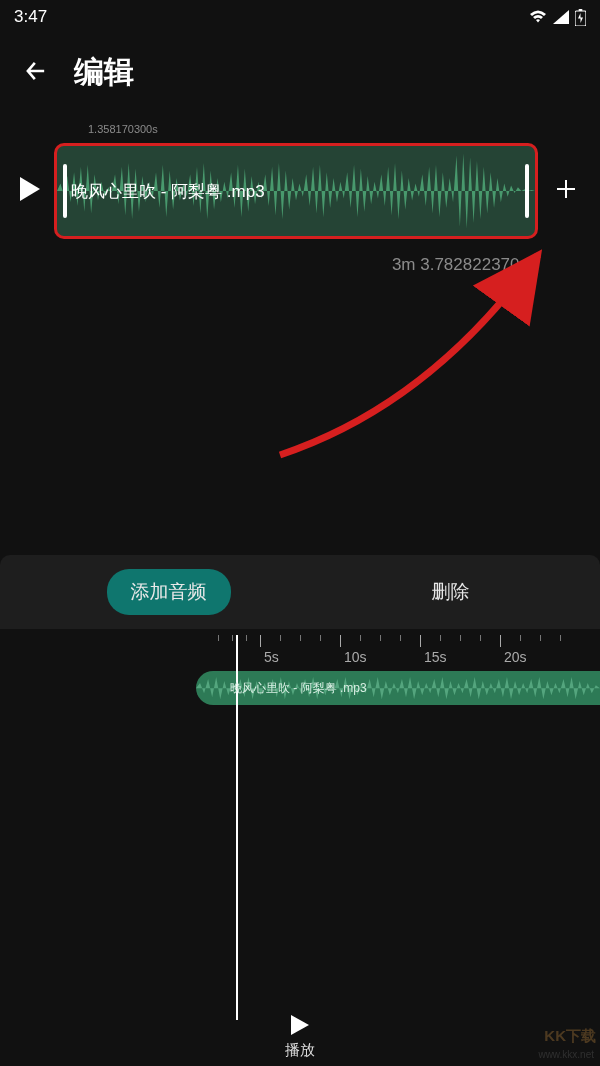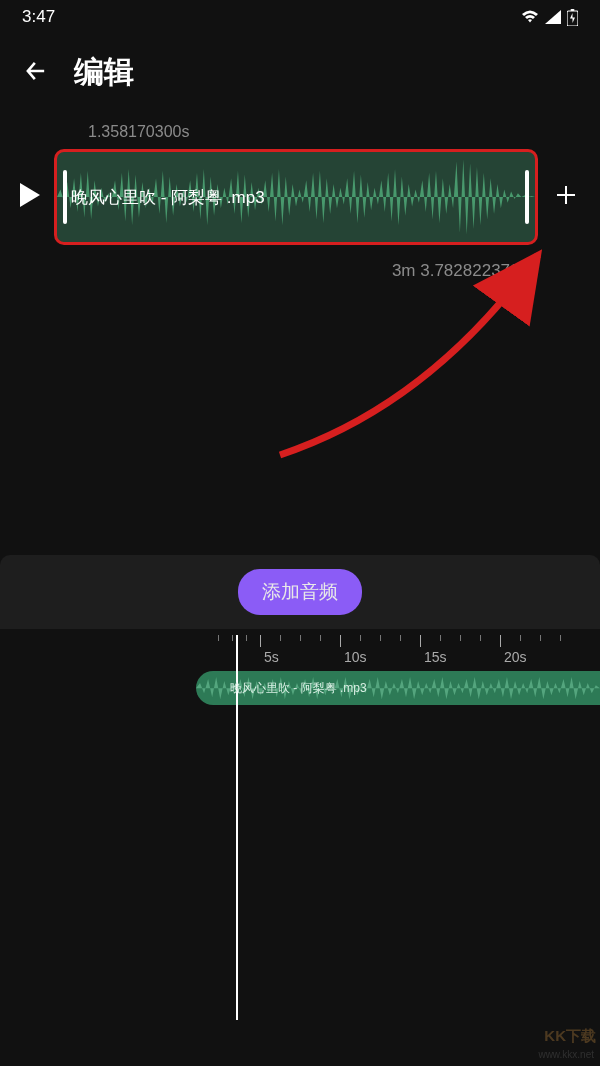--- a/index.html
+++ b/index.html
@@ -10,37 +10,37 @@
   font-family: -apple-system, BlinkMacSystemFont, "Segoe UI", sans-serif;
   color: #fff;
   overflow: hidden;
   position: relative;
 }
 .status-bar {
   height: 34px;
   display: flex;
   justify-content: space-between;
   align-items: center;
-  padding: 0 22px;
+  padding: 0 14px;
   font-size: 17px;
   font-weight: 500;
 }
 .status-icons { display: flex; gap: 6px; align-items: center; }
 .status-icons svg { fill: #fff; }
 .header {
   display: flex;
   align-items: center;
   padding: 18px 22px 30px;
   gap: 24px;
 }
 .back-btn { cursor: pointer; }
 .title { font-size: 30px; font-weight: 600; }
 .start-time {
   color: #8b8b8b;
-  font-size: 16px;
+  font-size: 11px;
   padding-left: 88px;
 }
 .track-row {
   display: flex;
   align-items: center;
   padding: 8px 20px;
   gap: 14px;
   position: relative;
 }
 .play-icon { flex-shrink: 0; }
@@ -116,21 +116,21 @@
   border-radius: 10px 10px 0 0;
 }
 .tab {
   font-size: 19px;
   color: #e8e8e8;
   padding: 10px 24px;
   border-radius: 22px;
   cursor: pointer;
 }
 .tab.active {
-  background: #8b5cf6;
+  background: #0f766e;
 }
 .timeline {
   position: absolute;
   top: 635px;
   left: 0;
   right: 0;
   bottom: 0;
   background: #111111;
 }
 .ruler {
@@ -279,20 +279,21 @@
   <defs>
       <marker id="ah" markerWidth="12" markerHeight="12" refX="9" refY="5" orient="auto">
         <path d="M0,0 L10,5 L0,10 Z" fill="#d61f1f"></path>
       </marker>
     </defs>
   <path d="M30,210 Q180,160 288,10" stroke="#d61f1f" stroke-width="7" fill="none" marker-end="url(#ah)"></path>
 </svg>
 
 <div class="action-tabs">
   <div class="tab active">添加音频</div>
+  <div class="tab">删除</div>
 </div>
 
 <div class="timeline">
   <div class="ruler">
     <div class="tick-minor" style="left:8px"></div>
     <div class="tick-minor" style="left:22px"></div>
     <div class="tick-minor" style="left:36px"></div>
     <div class="tick" style="left:50px"><span class="tick-label">5s</span></div>
     <div class="tick-minor" style="left:70px"></div>
     <div class="tick-minor" style="left:90px"></div>
@@ -310,16 +311,24 @@
     <div class="tick-minor" style="left:330px"></div>
     <div class="tick-minor" style="left:350px"></div>
   </div>
   <div class="timeline-track">
     <svg class="timeline-waveform" viewBox="0 0 400 34" preserveAspectRatio="none">
       <path fill="#6fc399" d="M0,17 L4,12 L8,22 L12,8 L16,26 L20,6 L24,28 L28,10 L32,24 L36,12 L40,22 L44,8 L48,26 L52,6 L56,28 L60,10 L64,24 L68,12 L72,22 L76,8 L80,26 L84,6 L88,28 L92,10 L96,24 L100,12 L104,22 L108,8 L112,26 L116,6 L120,28 L124,10 L128,24 L132,12 L136,22 L140,8 L144,26 L148,6 L152,28 L156,10 L160,24 L164,12 L168,22 L172,8 L176,26 L180,6 L184,28 L188,10 L192,24 L196,12 L200,22 L204,8 L208,26 L212,6 L216,28 L220,10 L224,24 L228,12 L232,22 L236,8 L240,26 L244,6 L248,28 L252,10 L256,24 L260,12 L264,22 L268,8 L272,26 L276,6 L280,28 L284,10 L288,24 L292,12 L296,22 L300,8 L304,26 L308,6 L312,28 L316,10 L320,24 L324,12 L328,22 L332,8 L336,26 L340,6 L344,28 L348,10 L352,24 L356,12 L360,22 L364,8 L368,26 L372,6 L376,28 L380,10 L384,24 L388,12 L392,22 L396,14 L400,17 L400,17 L0,17 Z"></path>
     </svg>
     <span class="timeline-track-name">晚风心里吹 - 阿梨粤 .mp3</span>
   </div>
   <div class="playhead"></div>
+  <div class="play-controls">
+    <div>
+      <svg width="18" height="20" viewBox="0 0 18 20" fill="#fff">
+          <path d="M0 0 L18 10 L0 20 Z"></path>
+        </svg>
+    </div>
+    <div class="play-label">播放</div>
+  </div>
 </div>
 
 <div class="watermark-logo">KK下载</div>
 <div class="watermark">www.kkx.net</div>
 
 </body></html>

